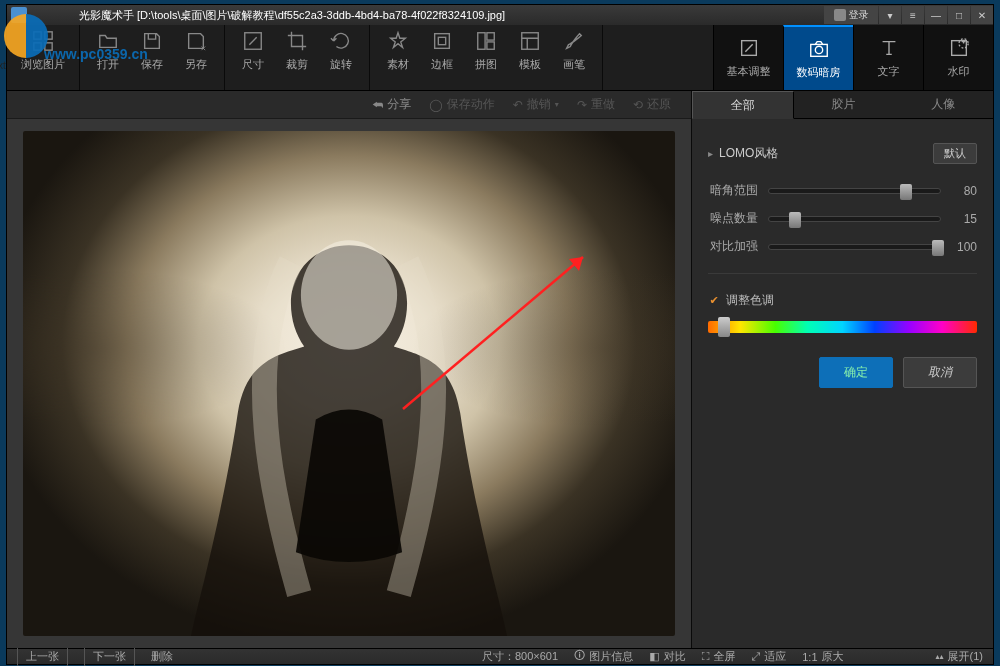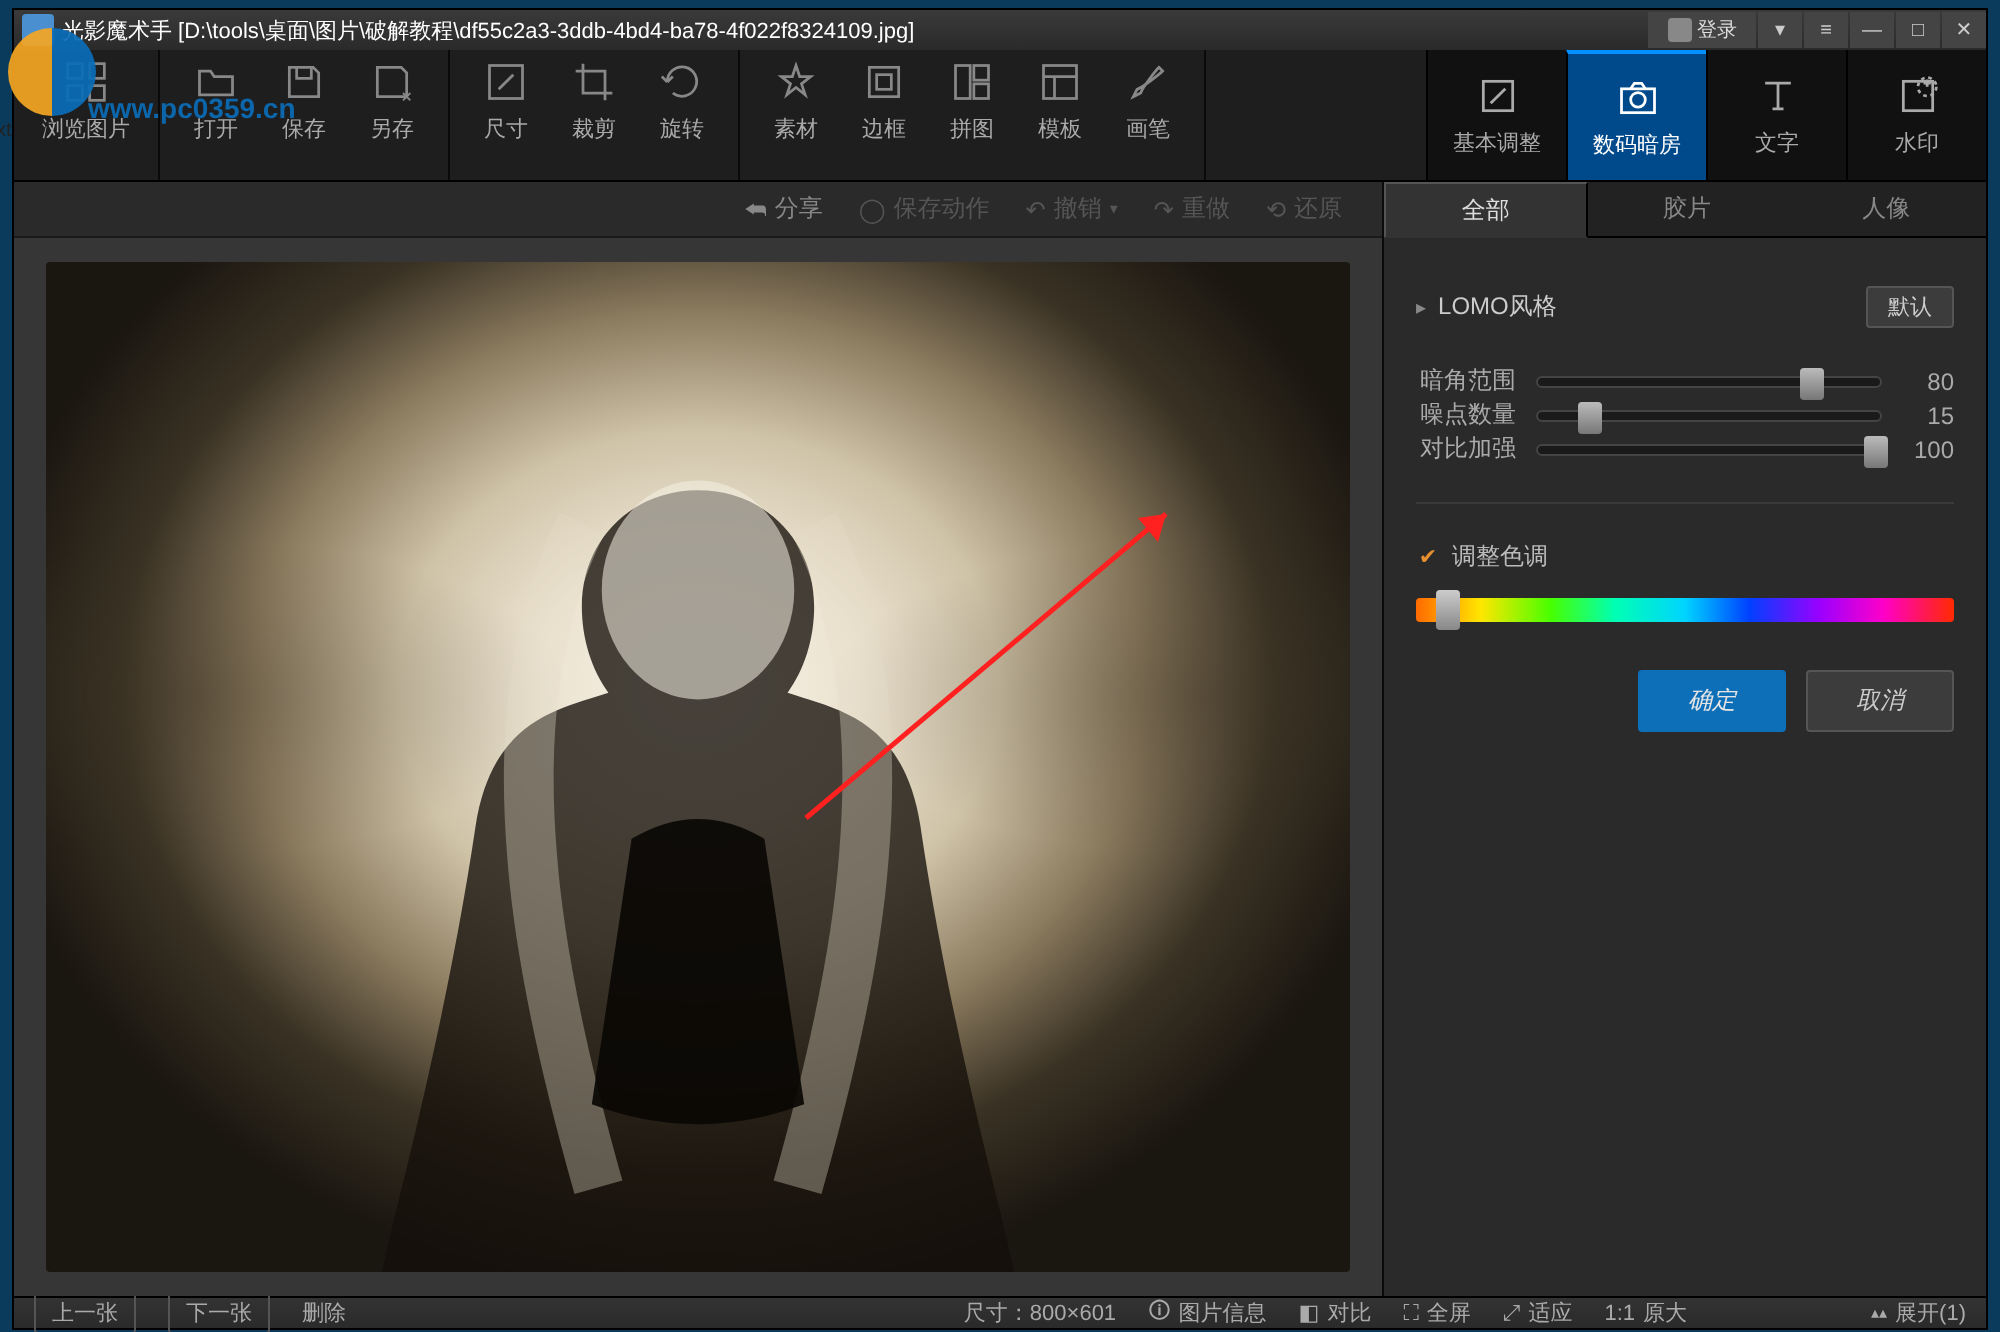--- a/index.html
+++ b/index.html
@@ -1,18 +1,18 @@
 <!DOCTYPE html>
 <html><head>
 <meta charset="utf-8">
 <style>
 * { margin:0; padding:0; box-sizing:border-box; font-family:"Microsoft YaHei",Arial,sans-serif; }
 body { width:1000px; height:666px; background:#0a3a5c; overflow:hidden; position:relative; }
 .app { position:absolute; left:6px; top:4px; width:988px; height:661px; background:#1a1a1a; border:1px solid #000; display:flex; flex-direction:column; }
-.titlebar { height:20px; background:linear-gradient(#3a3a3a,#2a2a2a); display:flex; align-items:center; color:#fff; font-size:11px; position:relative; }
+.titlebar { height:20px; background:linear-gradient(#3a3a3a,#2a2a2a); display:flex; align-items:center; color:#fff; font-size:11px; position:relative;gap:48px; }
 .title-icon { width:16px; height:16px; margin:0 4px; background:#4a90d0; border-radius:2px; }
 .title-text { flex:1; text-overflow:ellipsis; white-space:nowrap; overflow:hidden; }
 .win-btns { display:flex; }
 .win-btn { width:22px; height:18px; background:#444; margin-left:1px; display:flex; align-items:center; justify-content:center; color:#ccc; font-size:10px; cursor:pointer; }
 .win-btn.login { width:54px; color:#ddd; gap:3px; }
 .login-icon { width:12px; height:12px; background:#888; border-radius:2px; }
 .win-btn.close { background:#444; }
 .main-toolbar { height:66px; background:#1e1e1e; border-bottom:1px solid #000; display:flex; }
 .tool-group { display:flex; padding:4px 6px; border-right:1px solid #0a0a0a; }
 .tool-btn { width:44px; display:flex; flex-direction:column; align-items:center; color:#aaa; font-size:11px; cursor:pointer; gap:4px; }
@@ -38,33 +38,33 @@
 .arrow polygon { fill:#ff2020; }
 .side-panel { width:302px; background:#2a2a2a; display:flex; flex-direction:column; border-left:1px solid #0a0a0a; }
 .tabs { height:28px; display:flex; background:#222; }
 .tab { flex:1; display:flex; align-items:center; justify-content:center; color:#888; font-size:12px; cursor:pointer; border-bottom:1px solid #000; }
 .tab.active { background:#333; color:#ddd; border-bottom:1px solid #333; border-top:1px solid #555; border-left:1px solid #555; border-right:1px solid #000; }
 .panel-body { flex:1; padding:8px 16px; color:#bbb; font-size:12px; }
 .effect-row { display:flex; align-items:center; margin:16px 0 18px; }
 .caret { color:#888; margin-right:6px; font-size:10px; }
 .effect-name { flex:1; color:#ccc; }
 .default-btn { background:#3c3c3c; border:1px solid #555; padding:2px 10px; color:#ccc; font-size:11px; cursor:pointer; border-radius:2px; }
-.slider-row { display:flex; align-items:center; margin:0 0; gap:10px; }
+.slider-row { display:flex; align-items:center; margin:11px 0; gap:10px; }
 .slider-label { width:50px; text-align:right; color:#aaa; }
 .slider { flex:1; height:6px; background:#1a1a1a; border-radius:3px; position:relative; border:1px solid #444; }
 .slider-thumb { position:absolute; top:-5px; width:12px; height:16px; background:linear-gradient(#bbb,#777); border-radius:2px; transform:translateX(-50%); cursor:pointer; }
 .slider-val { width:26px; text-align:right; color:#aaa; }
 .divider { height:1px; background:#1a1a1a; margin:18px 0; border-bottom:1px solid #3a3a3a; }
 .check-row { display:flex; align-items:center; gap:6px; margin-bottom:12px; }
 .check { width:12px; height:12px; display:inline-flex; align-items:center; justify-content:center; color:#e89030; font-size:11px; }
 .hue-slider { height:12px; background:linear-gradient(90deg,#ff6a00 0%,#ffe600 12%,#48ff00 25%,#00ffb4 37%,#00d4ff 50%,#0040ff 62%,#9a00ff 75%,#ff00c8 87%,#ff2a00 100%); border-radius:2px; position:relative; margin-bottom:24px; }
 .hue-thumb { position:absolute; left:6%; top:-4px; width:12px; height:20px; background:linear-gradient(#ccc,#888); border-radius:2px; transform:translateX(-50%); cursor:pointer; }
 .btn-row { display:flex; gap:10px; justify-content:flex-end; }
 .btn { padding:6px 24px; font-size:12px; border-radius:2px; cursor:pointer; border:1px solid #555; }
-.btn.primary { background:#0d6fb8; border-color:#0d6fb8; color:#e5e5e5;font-style:italic; }
+.btn.primary { background:#0d6fb8; border-color:#0d6fb8; color:#86efac; }
 .btn.secondary { background:#3c3c3c; color:#ccc;font-style:italic; }
 .statusbar { height:16px; background:linear-gradient(#333,#2a2a2a); display:flex; align-items:center; padding:0 10px; gap:16px; color:#aaa; font-size:11px; border-top:1px solid #000; }
 .status-btn { padding:2px 8px; border:1px solid #555; border-radius:2px; cursor:pointer; }
 .status-sep { flex:1; }
 .status-item { display:flex; align-items:center; gap:4px; }
 .watermark { position:absolute; left:0; top:0; width:200px; height:80px; pointer-events:none; opacity:0.92; z-index:100; }
 .wm-logo { position:absolute; left:4px; top:14px; width:44px; height:44px; border-radius:50%; background:conic-gradient(#0a6db8 0 50%, #f5a623 50% 100%); }
 .wm-text { position:absolute; left:44px; top:18px; font-size:24px; font-weight:bold; background:linear-gradient(#3aa0e8,#0a6db8); -webkit-background-clip:text; color:transparent; letter-spacing:1px; }
 .wm-url { position:absolute; left:44px; top:46px; font-size:14px; color:#0a6db8; font-weight:bold; }
 .left-edge { position:absolute; left:-2px; top:60px; width:8px; height:20px; color:#222; font-size:10px; }

